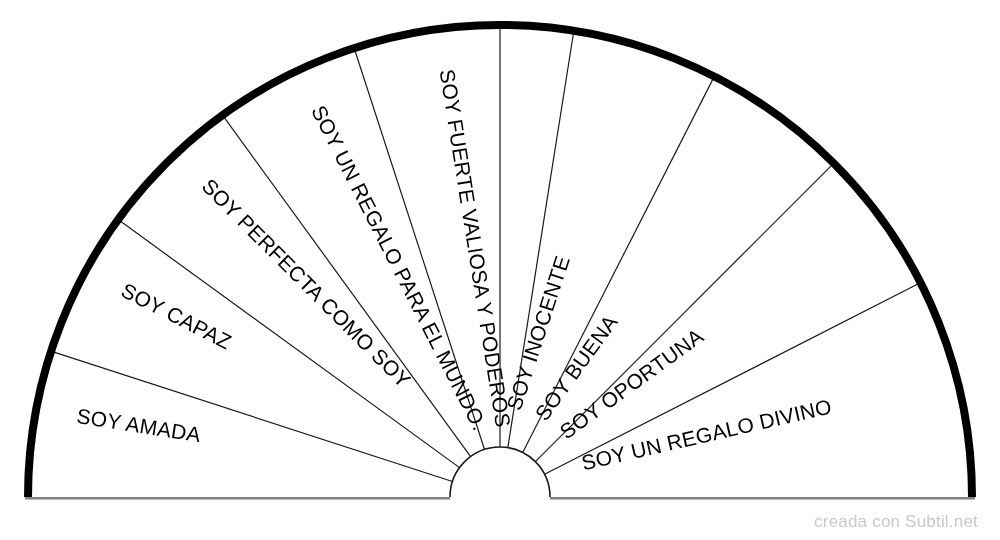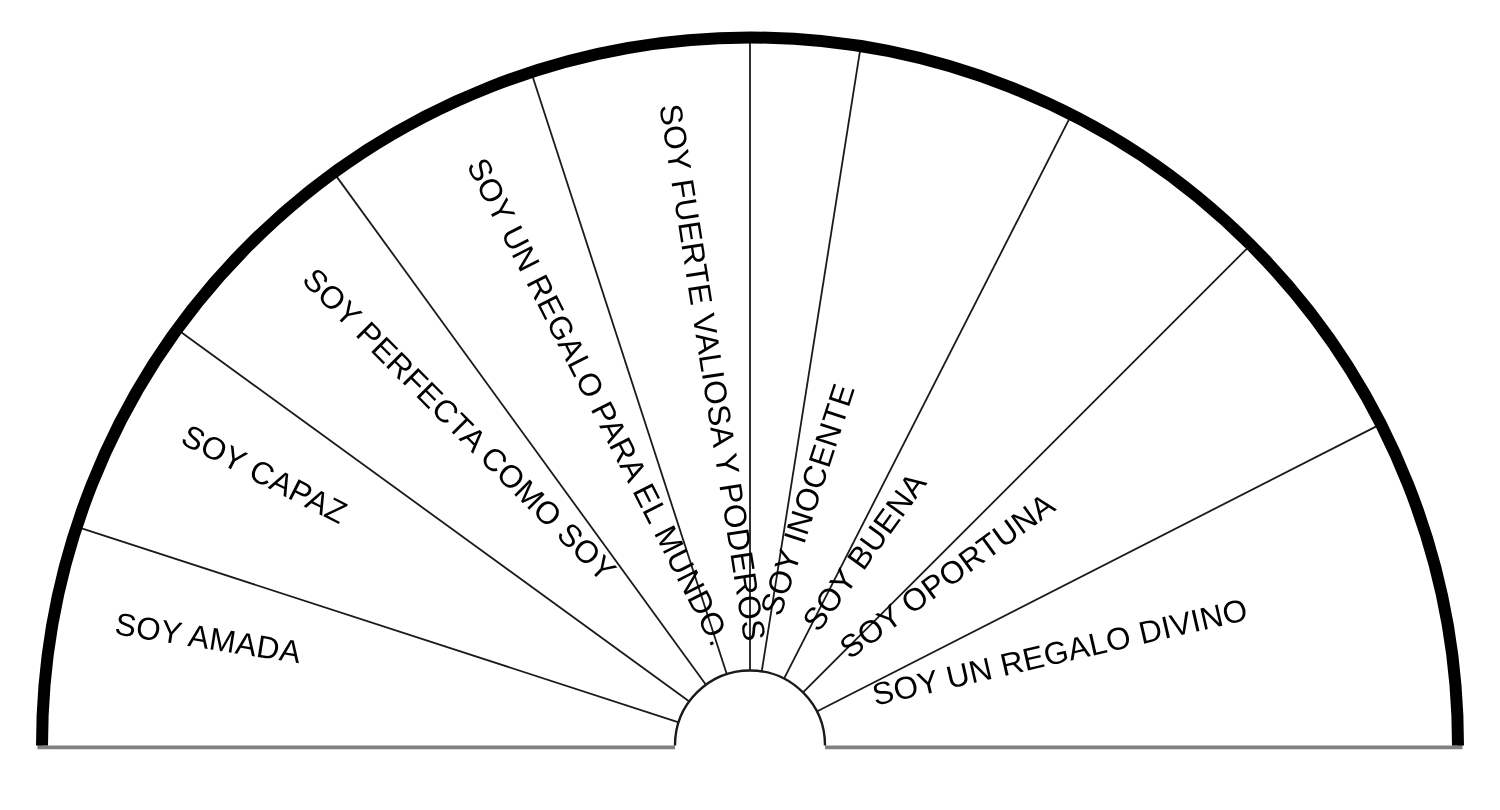--- a/index.html
+++ b/index.html
@@ -99,13 +99,14 @@
         <text class="sector-label" dy="-7"><textPath href="#lp2" startOffset="6%" xlink:href="#lp2">SOY PERFECTA COMO SOY</textPath></text>
         <text class="sector-label" dy="-7"><textPath href="#lp3" startOffset="6%" xlink:href="#lp3">SOY UN REGALO PARA EL MUNDO.</textPath></text>
         <text class="sector-label" dy="-7"><textPath href="#lp4" startOffset="6%" xlink:href="#lp4">SOY FUERTE VALIOSA Y PODEROSA</textPath></text>
         <text class="sector-label" dy="-7"><textPath href="#lp6" startOffset="6%" xlink:href="#lp6">SOY INOCENTE</textPath></text>
         <text class="sector-label" dy="-7"><textPath href="#lp7" startOffset="6%" xlink:href="#lp7">SOY BUENA</textPath></text>
         <text class="sector-label" dy="-7"><textPath href="#lp8" startOffset="6%" xlink:href="#lp8">SOY OPORTUNA</textPath></text>
         <text class="sector-label" dy="-7"><textPath href="#lp9" startOffset="6%" xlink:href="#lp9">SOY UN REGALO DIVINO</textPath></text>
       </g>
   </svg>
 
+  <div class="footer-credit">creada con Subtil.net</div>
 </div>
 
 </body></html>

